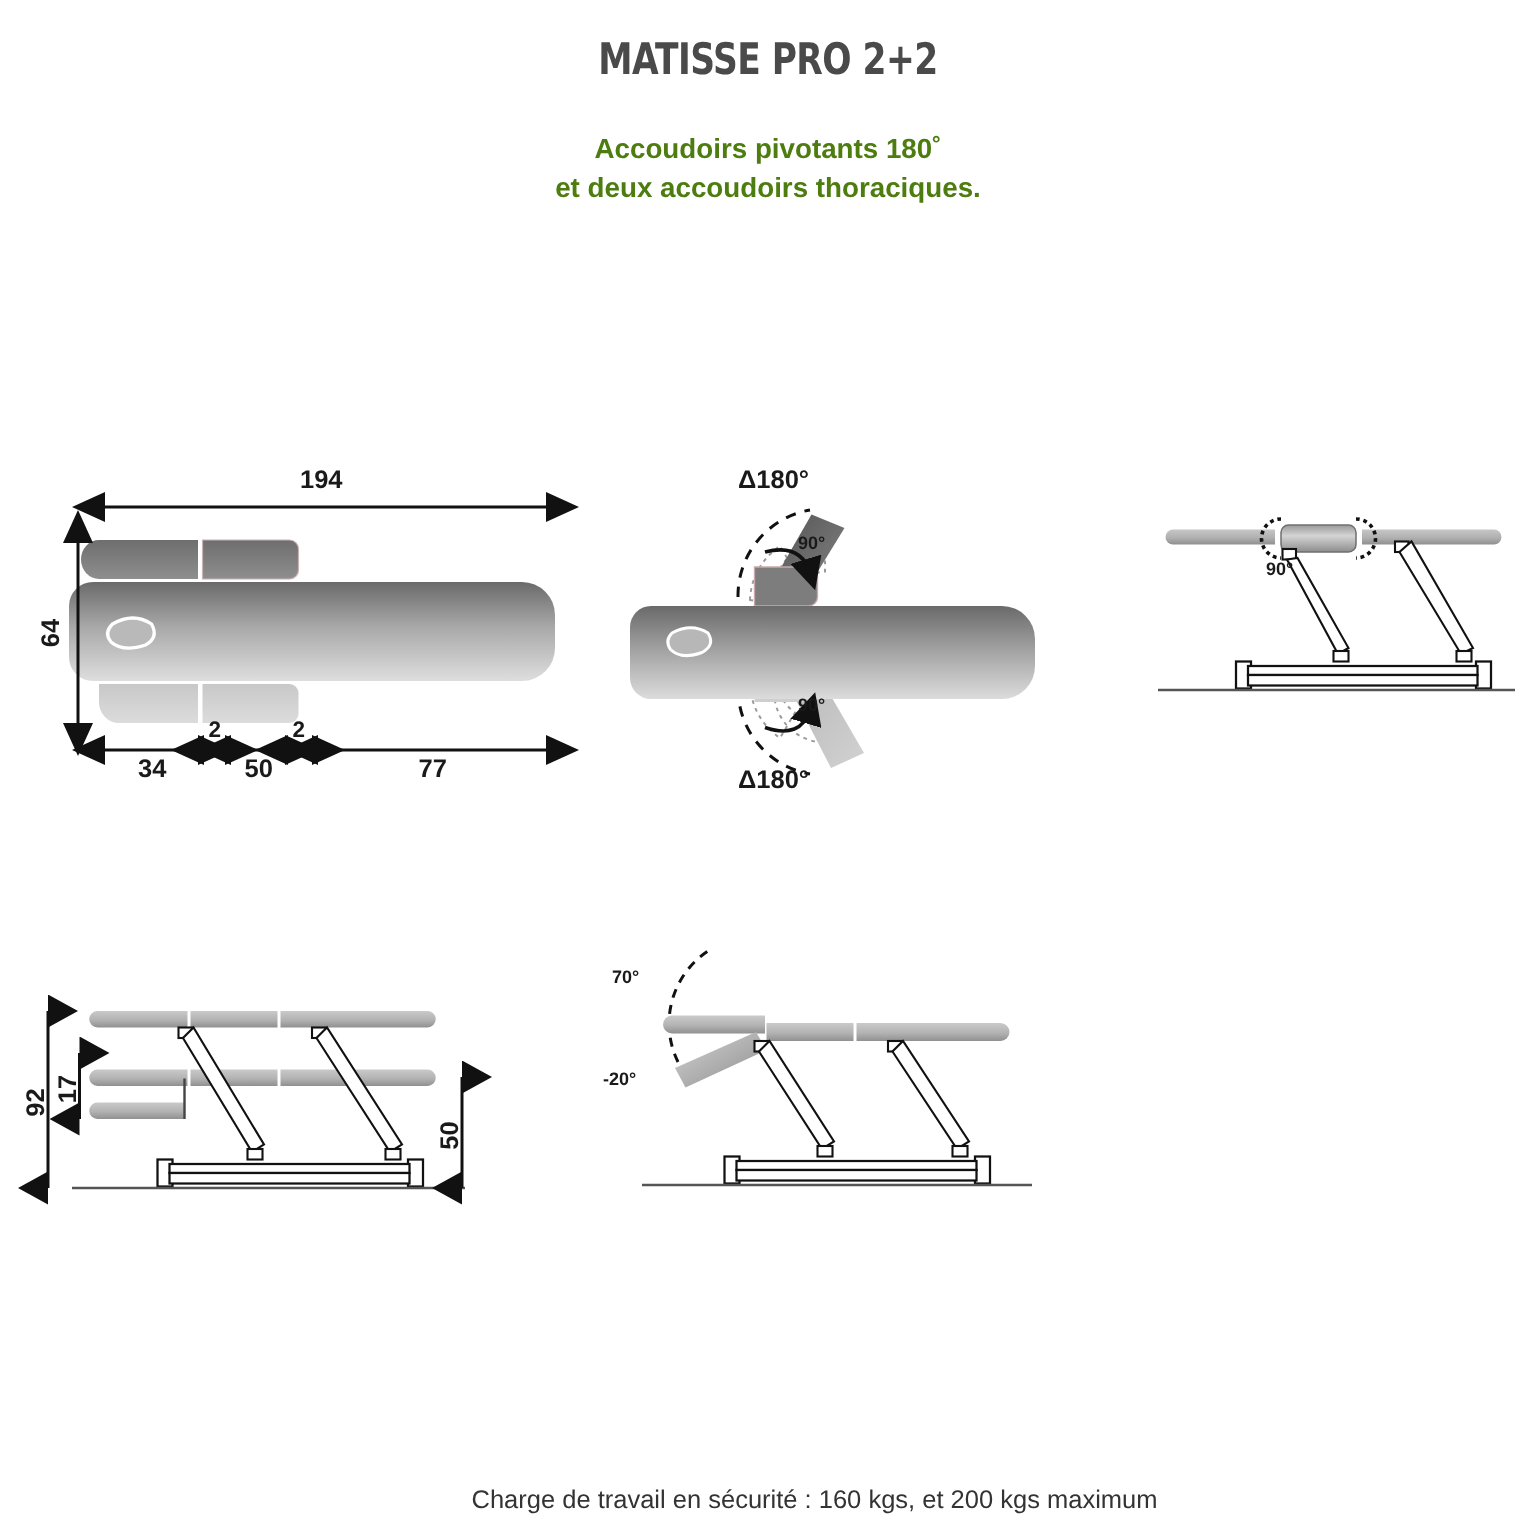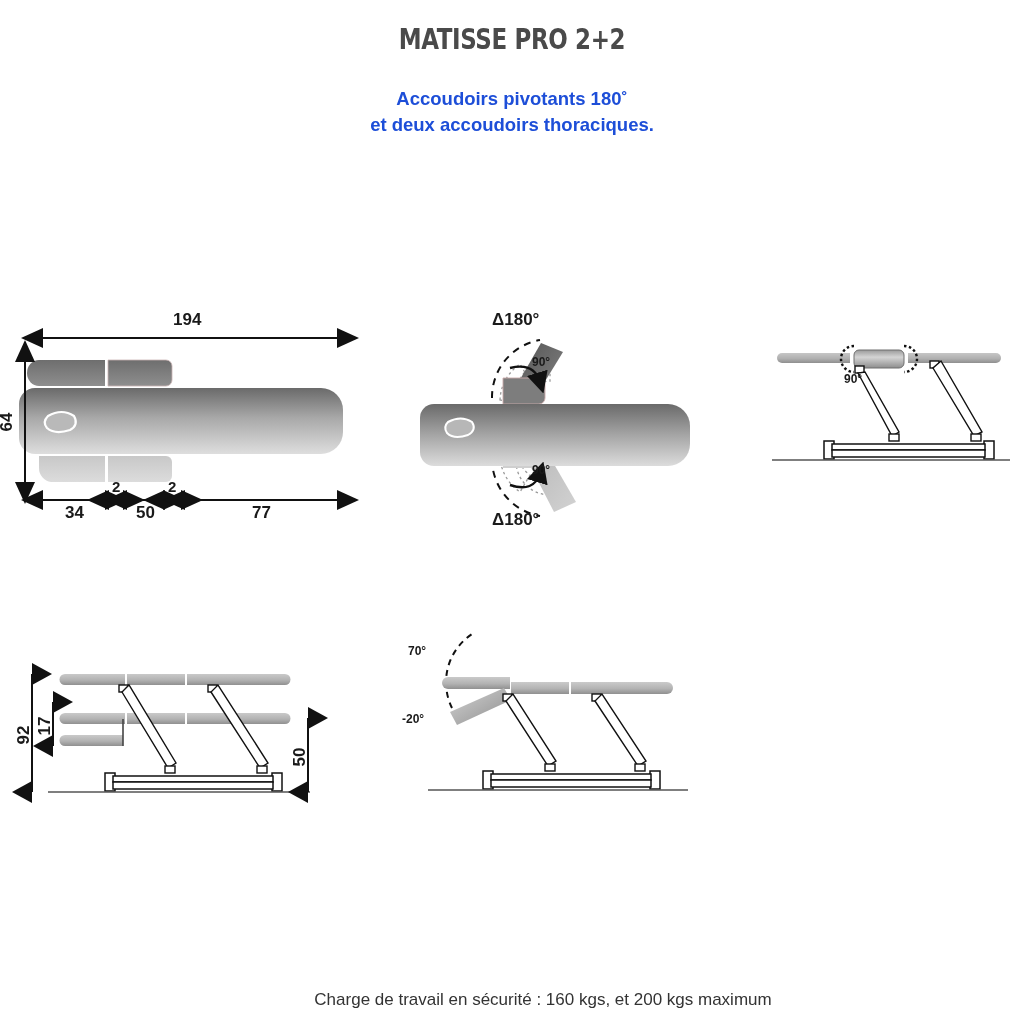--- a/index.html
+++ b/index.html
@@ -20,21 +20,21 @@
     letter-spacing:-0.4px;
     color:#4a4a4a;
     font-family:"DejaVu Sans Condensed","Liberation Sans",sans-serif;
     transform:scaleX(0.88);
   }
   .subtitle{
     position:absolute;top:86px;left:0;width:1024px;
     text-align:center;
     font-size:18.5px;font-weight:bold;
     line-height:26px;
-    color:#1d4ed8;
+    color:#4d7c0f;
   }
   .footer{
     position:absolute;top:990px;left:0;width:1024px;
     text-align:center;
     font-size:17px;color:#333333;padding-left:31px;
   }
 
   
   .panel{position:absolute;}
   .dim{
@@ -56,21 +56,21 @@
 <body>
 
 <div class="page">
 
   <div class="title">MATISSE PRO 2+2</div>
   <div class="subtitle">
     <div>Accoudoirs pivotants 180˚</div>
     <div>et deux accoudoirs thoraciques.</div>
   </div>
 
-  <div class="panel" style="left:5px;top:300px;width:360px;height:220px;">
+  <div class="panel" style="left:32px;top:300px;width:360px;height:220px;">
     <svg width="360" height="220" viewBox="0 0 360 220">
       <defs>
         <linearGradient id="padV" x1="0" y1="0" x2="0" y2="1">
           <stop offset="0" stop-color="#6a6a6a"></stop>
           <stop offset="0.45" stop-color="#a8a8a8"></stop>
           <stop offset="1" stop-color="#dedede"></stop>
         </linearGradient>
         <linearGradient id="armTop" x1="0" y1="0" x2="0" y2="1">
           <stop offset="0" stop-color="#6e6e6e"></stop>
           <stop offset="1" stop-color="#8e8e8e"></stop>

